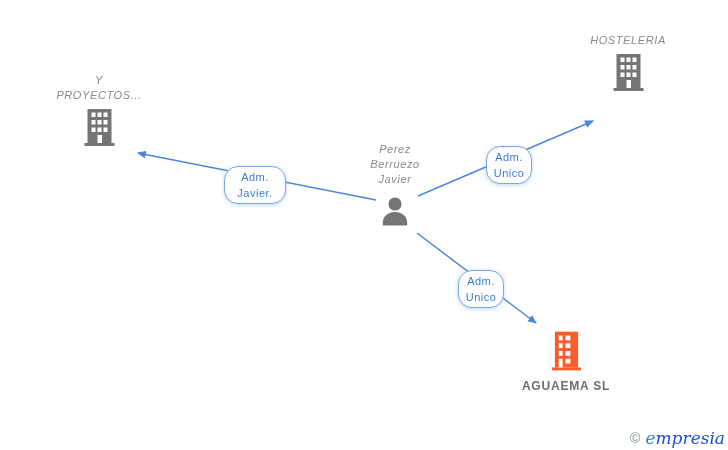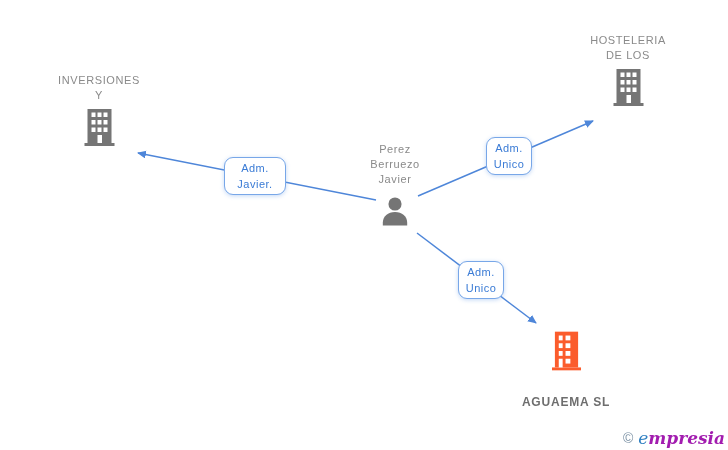--- a/index.html
+++ b/index.html
@@ -3,40 +3,41 @@
 <meta charset="utf-8">
 <style>
   html,body{margin:0;padding:0;background:#fff;}
   .canvas{
     position:relative;width:728px;height:450px;background:#ffffff;
     font-family:"Liberation Sans",sans-serif;overflow:hidden;
   }
   .edges-svg{position:absolute;left:0;top:0;width:728px;height:450px;}
   .node{position:absolute;text-align:center;color:#8a8a8a;font-size:11px;
         line-height:15px;letter-spacing:.6px;}
-  .node .name-line{display:block;white-space:nowrap;}
+  .node .name-line{display:block;white-space:nowrap;font-style:italic;}
   .node .icon{display:inline-block;margin-top:6px;}
   .gray-icon{color:#757575;}
   .orange-icon{color:#fb5c2c;}
-  .node-highlight-name{display:block;margin-top:20px;font-size:12px;font-weight:bold;
+  .node-highlight-name{display:block;margin-top:4px;font-size:12px;font-weight:bold;
         color:#6e6e6e;letter-spacing:.8px;white-space:nowrap;}
   .edge-label{
-    position:absolute;background:#ffffff;border:1px solid #78a7e8;border-radius:9px;
+    position:absolute;background:#ffffff;border:1px solid #78a7e8;border-radius:14px;
     color:#3a7bd5;font-size:11px;line-height:16px;text-align:center;
     padding:2px 6px;letter-spacing:.5px;
     box-shadow:0 1px 4px rgba(120,167,232,.45);
+    margin-top:9px;
   }
   .edge-label span{display:block;white-space:nowrap;}
   .brand{position:absolute;right:3px;bottom:3px;display:flex;align-items:center;
          gap:5px;cursor:pointer;}
   .brand .copy{color:#7d93a6;font-size:14px;line-height:14px;}
   .brand .wordmark{font-family:"DejaVu Serif",serif;font-style:italic;
          font-size:17px;line-height:18px;}
   .brand .wordmark .b{color:#2e7fc1;}
-  .brand .wordmark .o{color:#a21caf;font-weight:bold;}
+  .brand .wordmark .o{color:#1d4ed8;}
 </style>
 </head>
 <body>
 
 <div class="canvas">
 
   <svg class="edges-svg" viewBox="0 0 728 450" xmlns="http://www.w3.org/2000/svg">
     <defs>
       <marker id="arrow" markerUnits="userSpaceOnUse" markerWidth="11" markerHeight="9" refX="8" refY="4" orient="auto">
         <path d="M0,0 L9,4 L0,8 Z" fill="#4e86d9"></path>
@@ -54,43 +55,42 @@
   <div class="edge-label" style="left:486px;top:137px;min-width:32px;">
     <span>Adm.</span>
     <span>Unico</span>
   </div>
   <div class="edge-label" style="left:458px;top:261px;min-width:32px;">
     <span>Adm.</span>
     <span>Unico</span>
   </div>
 
   <div class="node" style="left:29px;top:73px;width:140px;">
-    <span class="name-line">INVERSIONES</span>
     <span class="name-line">Y</span>
+    <span class="name-line">PROYECTOS...</span>
     <span class="icon gray-icon">
       <svg width="31" height="37" viewBox="0 0 30 37" xmlns="http://www.w3.org/2000/svg">
         <rect x="0" y="34" width="30" height="3" fill="currentColor"></rect>
         <rect x="3" y="0" width="24" height="34" fill="currentColor"></rect>
         <rect x="7" y="3.5" width="4" height="4.5" fill="#fff"></rect>
           <rect x="13" y="3.5" width="4" height="4.5" fill="#fff"></rect>
           <rect x="19" y="3.5" width="4" height="4.5" fill="#fff"></rect>
         <rect x="7" y="11" width="4" height="4.5" fill="#fff"></rect>
           <rect x="13" y="11" width="4" height="4.5" fill="#fff"></rect>
           <rect x="19" y="11" width="4" height="4.5" fill="#fff"></rect>
         <rect x="7" y="18.5" width="4" height="4.5" fill="#fff"></rect>
           <rect x="13" y="18.5" width="4" height="4.5" fill="#fff"></rect>
           <rect x="19" y="18.5" width="4" height="4.5" fill="#fff"></rect>
         <rect x="13" y="26" width="4.5" height="8" fill="#fff"></rect>
       </svg>
     </span>
   </div>
 
   <div class="node" style="left:553px;top:33px;width:150px;">
     <span class="name-line">HOSTELERIA</span>
-    <span class="name-line">DE LOS</span>
     <span class="icon gray-icon">
       <svg width="31" height="37" viewBox="0 0 30 37" xmlns="http://www.w3.org/2000/svg">
         <rect x="0" y="34" width="30" height="3" fill="currentColor"></rect>
         <rect x="3" y="0" width="24" height="34" fill="currentColor"></rect>
         <rect x="7" y="3.5" width="4" height="4.5" fill="#fff"></rect>
           <rect x="13" y="3.5" width="4" height="4.5" fill="#fff"></rect>
           <rect x="19" y="3.5" width="4" height="4.5" fill="#fff"></rect>
         <rect x="7" y="11" width="4" height="4.5" fill="#fff"></rect>
           <rect x="13" y="11" width="4" height="4.5" fill="#fff"></rect>
           <rect x="19" y="11" width="4" height="4.5" fill="#fff"></rect>

